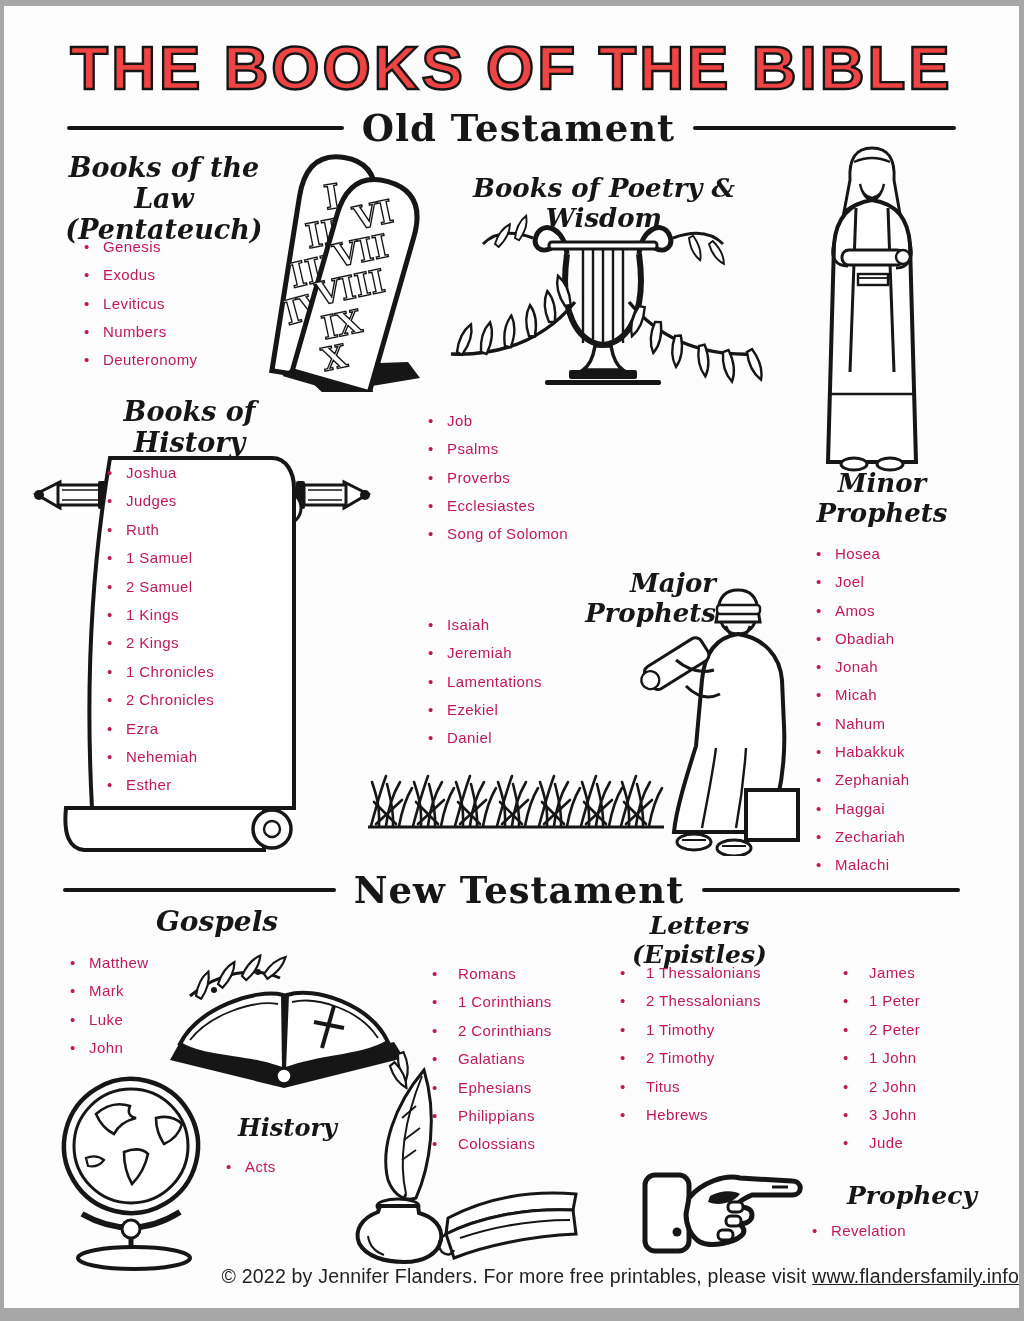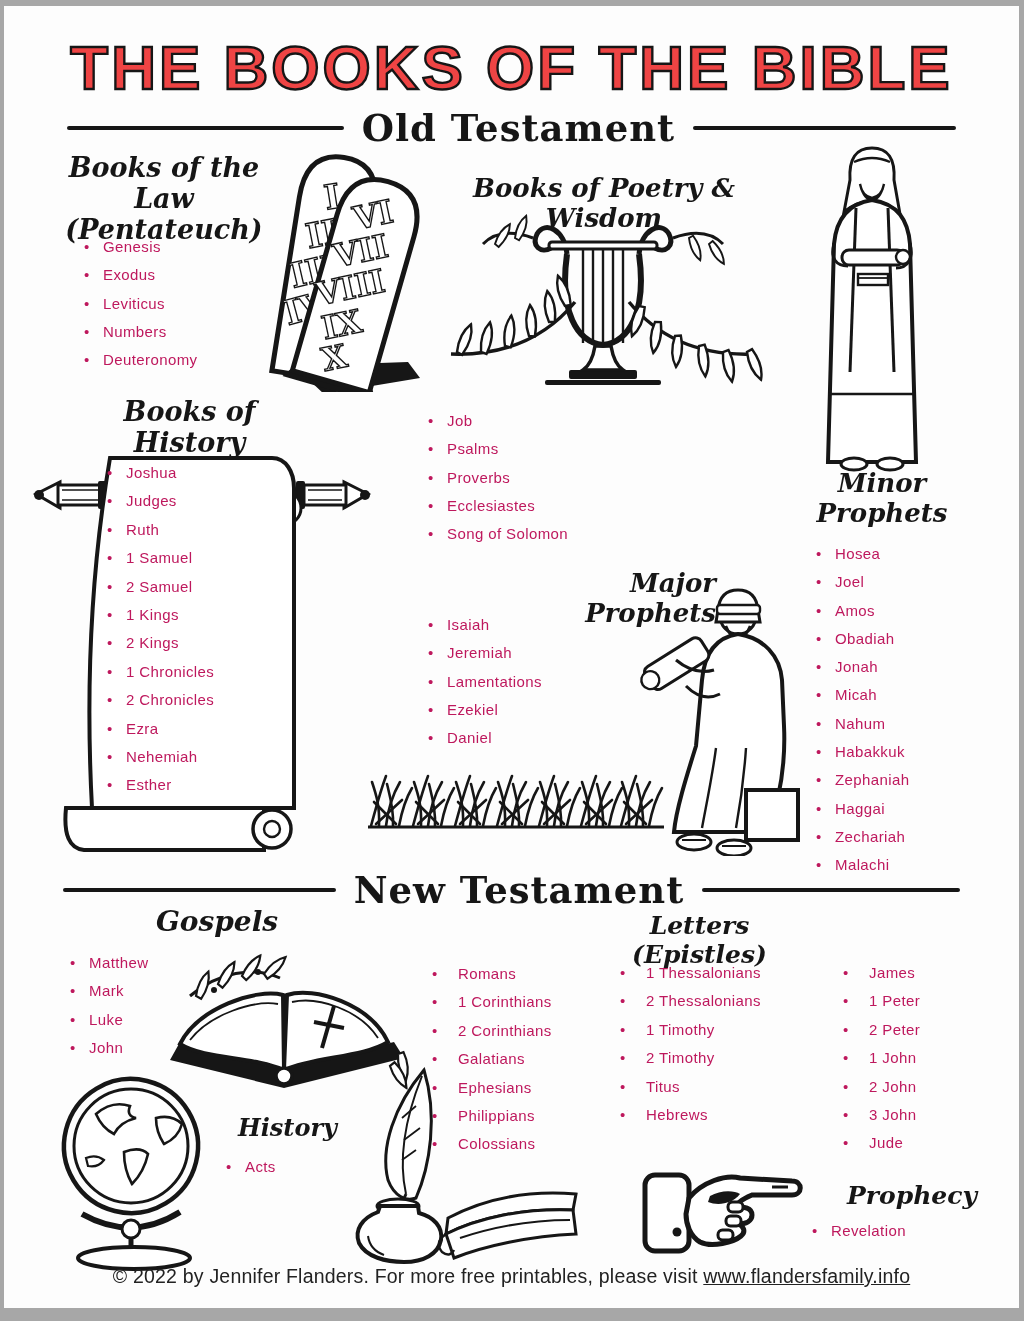--- a/index.html
+++ b/index.html
@@ -20,21 +20,21 @@
   .script{font-family:"DejaVu Serif",serif;font-style:italic;font-weight:700;color:#161616;
         text-align:center;line-height:1.15;}
   
   ul.books{list-style:none;margin:0;padding:0;font-size:15px;line-height:28.3px;
         letter-spacing:0.4px;color:#be185d;}
   ul.books li{position:relative;padding-left:19px;white-space:nowrap;}
   ul.books li::before{content:"\2022";position:absolute;left:0;top:0;}
   ul.books.wide-gap li{padding-left:30px;}
   ul.books.wide-gap li::before{left:4px;}
   
-  .footer{left:0;right:0;text-align:center;font-size:19.5px;letter-spacing:0.2px;color:#222;}
+  .footer{left:0;right:0;text-align:right;font-size:19.5px;letter-spacing:0.2px;color:#222;}
   .footer a{color:#222;text-decoration:underline;}
   
   svg .ln{fill:none;stroke:#161616;}
   svg .fw{fill:#ffffff;stroke:#161616;}
   svg .fb{fill:#161616;stroke:none;}
   svg text.numeral{font-family:"DejaVu Serif",serif;font-weight:700;fill:#ffffff;
         stroke:#161616;stroke-width:1.4px;}
 </style>
 </head>
 <body>

